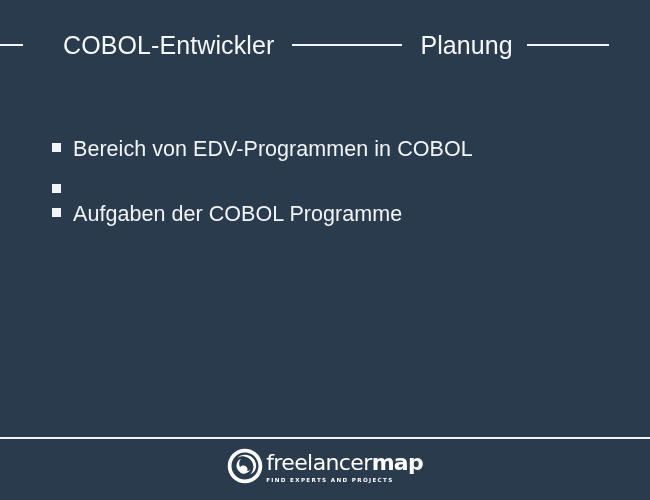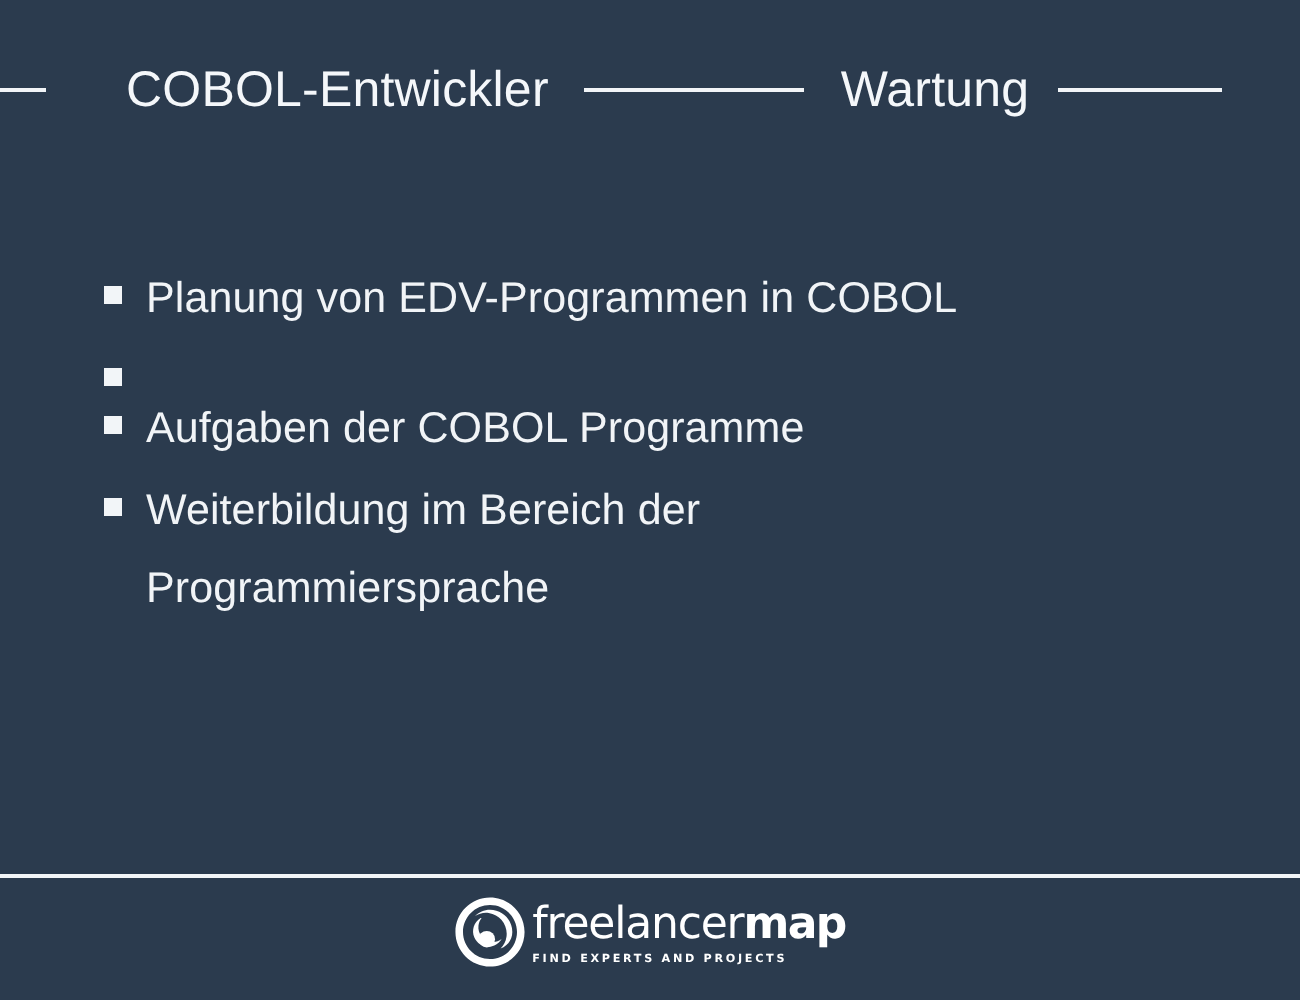--- a/index.html
+++ b/index.html
@@ -153,41 +153,36 @@
 </head>
 <body>
 
 <div class="slide">
 
   <div class="header">
     <div class="rule rule-left"></div>
     <div class="header-title">COBOL-Entwickler</div>
     <div class="rule rule-mid"></div>
     <div class="spacer-flex"></div>
-    <div class="header-title">Wartung</div>
+    <div class="header-title">Planung</div>
     <div class="rule rule-right"></div>
   </div>
 
   <ul class="bullets">
     <li class="bullet-item">
       <span class="bullet-marker"></span>
-      <span class="bullet-text">Planung von EDV-Programmen  in COBOL</span>
+      <span class="bullet-text">Bereich von EDV-Programmen  in COBOL</span>
     </li>
     <li class="bullet-item">
       <span class="bullet-marker"></span>
     </li>
     <li class="bullet-item">
       <span class="bullet-marker"></span>
       <span class="bullet-text">Aufgaben der COBOL Programme</span>
     </li>
-    <li class="bullet-item">
-      <span class="bullet-marker"></span>
-      <span class="bullet-text">Weiterbildung im Bereich der
-Programmiersprache</span>
-    </li>
   </ul>
 
   <div class="footer-rule"></div>
 
   <div class="logo">
     <div class="logo-inner">
 
       <svg class="logo-mark" viewBox="0 0 100 100">
         <path fill="#ffffff" d="M50 2C23.5 2 2 23.5 2 50s21.5 48 48 48 48-21.5 48-48S76.5 2 50 2zm0 10.5c20.7 0 37.5 16.8 37.5 37.5S70.7 87.5 50 87.5 12.5 70.7 12.5 50 29.3 12.5 50 12.5z"></path>
         <path fill="#ffffff" d="M50 19c-8.2 0-15.6 3.4-20.9 8.9 5.5-3.7 12.2-5.4 19.1-4.4 15.9 2.3 27 17.1 24.7 33-0.9 6.5-3.9 12.2-8.2 16.5C74.8 69 81 60.2 81 50c0-17.1-13.9-31-31-31z"></path>

